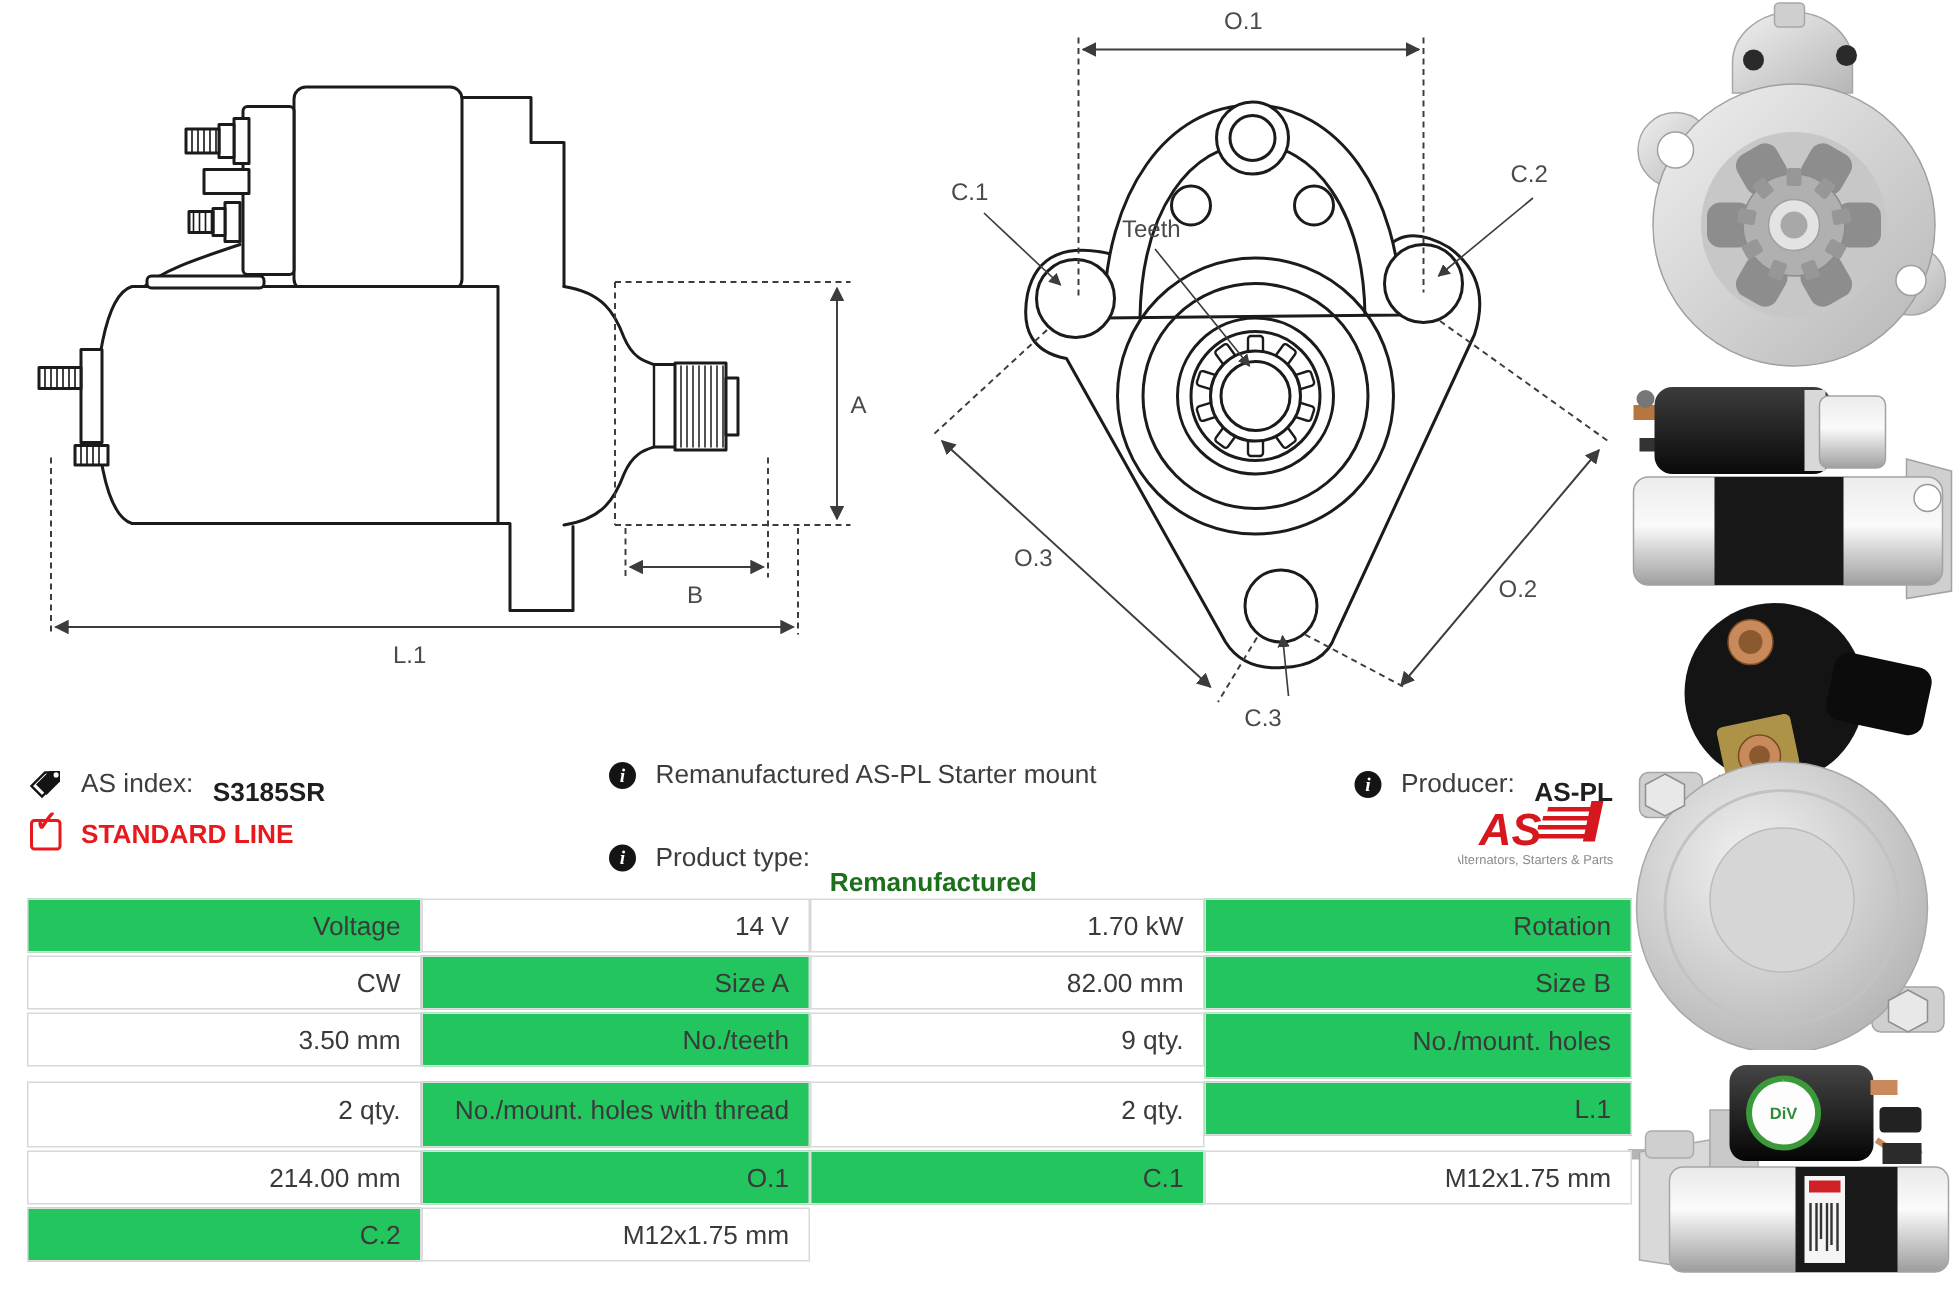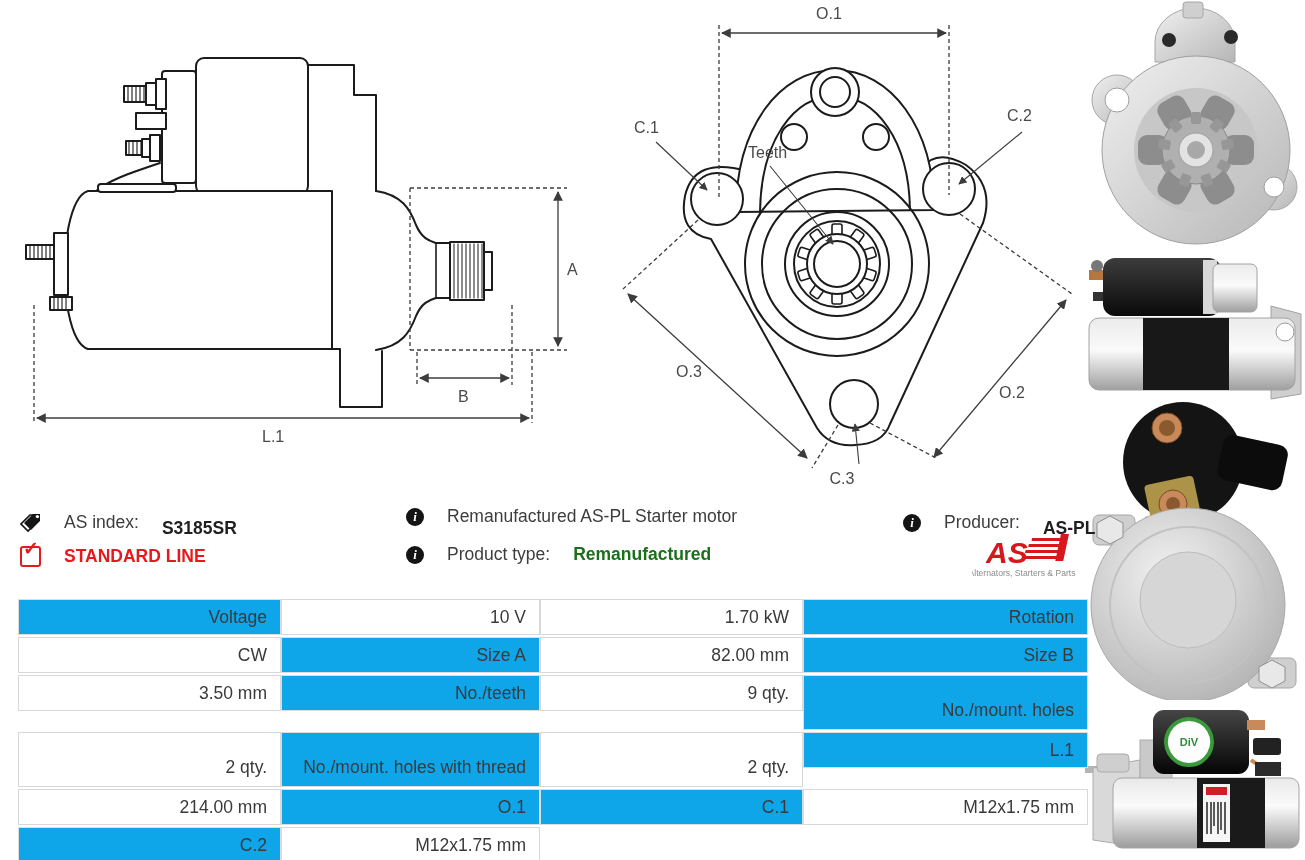--- a/index.html
+++ b/index.html
@@ -6,26 +6,26 @@
   body{
     width:1305px;height:860px;position:relative;overflow:hidden;
     background:#ffffff;
     font-family:"Liberation Sans", sans-serif;
   }
   .abs{position:absolute;}
   svg text{font-family:"Liberation Sans", sans-serif;}
 
   
   .info-row{
-    position:absolute;display:flex;align-items:center;gap:23px;
+    position:absolute;display:flex;align-items:center;gap:13px;
     font-size:17.5px;color:#3d3d3d;white-space:nowrap;line-height:1;
   }
   .info-row b{color:#1f1f1f;margin-top:12px;}
   .red-bold{color:#e8191c;font-weight:bold;}
-  .green-bold{color:#1c701c;font-weight:bold;}
+  .green-bold{color:#1c701c;font-weight:bold;margin-top:34px;}
   .info-icon{
     width:18px;height:18px;border-radius:50%;background:#141414;color:#fff;
     display:inline-flex;align-items:center;justify-content:center;
     font:italic bold 13px "Liberation Serif", serif;flex:0 0 auto;
   }
   .check-icon{
     width:17px;height:17px;border:2.6px solid #e8191c;border-radius:3px;
     position:relative;flex:0 0 auto;
   }
   .check-icon span{
@@ -36,23 +36,23 @@
   
   .spec{
     position:absolute;left:18px;top:599px;width:1070px;
     display:grid;grid-template-columns:263px 259px 263px 285px;row-gap:2px;
   }
   .cell{
     display:flex;align-items:center;justify-content:flex-end;text-align:right;
     padding:0 13px 0 8px;font-size:17.5px;color:#3a3a3a;line-height:1.2;
     border:1px solid #d8d8d8;height:36px;box-sizing:border-box;
   }
-  .cell.lab{background:#0ea5e9;border-color:#dddddd;}
+  .cell.lab{background:#22c55e;border-color:#dddddd;}
   .cell.val{background:#ffffff;}
-  .cell.tall{height:55px;align-items:flex-start;padding-top:24px;}
+  .cell.tall{height:44px;align-items:flex-start;padding-top:8px;}
 
   
   .as-logo{position:absolute;left:972px;top:534px;}
 
   
   .photos{position:absolute;left:1085px;top:0;width:220px;height:860px;
     display:flex;flex-direction:column;text-align:center;}
 </style>
 </head>
 <body>
@@ -323,21 +323,21 @@
   <span class="check-icon">
       <span>✓</span>
     </span>
   <span class="red-bold">STANDARD LINE</span>
 </div>
 
 <div class="info-row" style="left:406px;top:508px">
   <span class="info-icon">
       <span>i</span>
     </span>
-  <span>Remanufactured AS-PL Starter motor</span>
+  <span>Remanufactured AS-PL Starter mount</span>
 </div>
 
 <div class="info-row" style="left:406px;top:546px">
   <span class="info-icon">
       <span>i</span>
     </span>
   <span>Product type:</span>
   <span class="green-bold">Remanufactured</span>
 </div>
 
@@ -355,21 +355,21 @@
       <path d="M58,4 h34 v3 h-34 z M56,10 h36 v3 h-36 z M54,16 h38 v3 h-38 z M52,22 h40 v3 h-40 z M86,0 h8 v27 h-8 z" transform="skewX(-12)" transform-origin="70 14"></path>
     </g>
     <text x="14" y="29" font-size="30" font-weight="bold" font-style="italic" fill="#d6171d">AS</text>
     <text x="50" y="42" text-anchor="middle" font-size="8.6" fill="#8a8a8a">Alternators, Starters &amp; Parts</text>
   </svg>
 </div>
 
 <div class="spec">
 
   <div class="cell lab">Voltage</div>
-  <div class="cell val">10 V</div>
+  <div class="cell val">14 V</div>
   <div class="cell val">1.70 kW</div>
 
   <div class="cell lab">Rotation</div>
   <div class="cell val">CW</div>
   <div class="cell lab">Size A</div>
   <div class="cell val">82.00 mm</div>
 
   <div class="cell lab">Size B</div>
   <div class="cell val">3.50 mm</div>
   <div class="cell lab">No./teeth</div>

